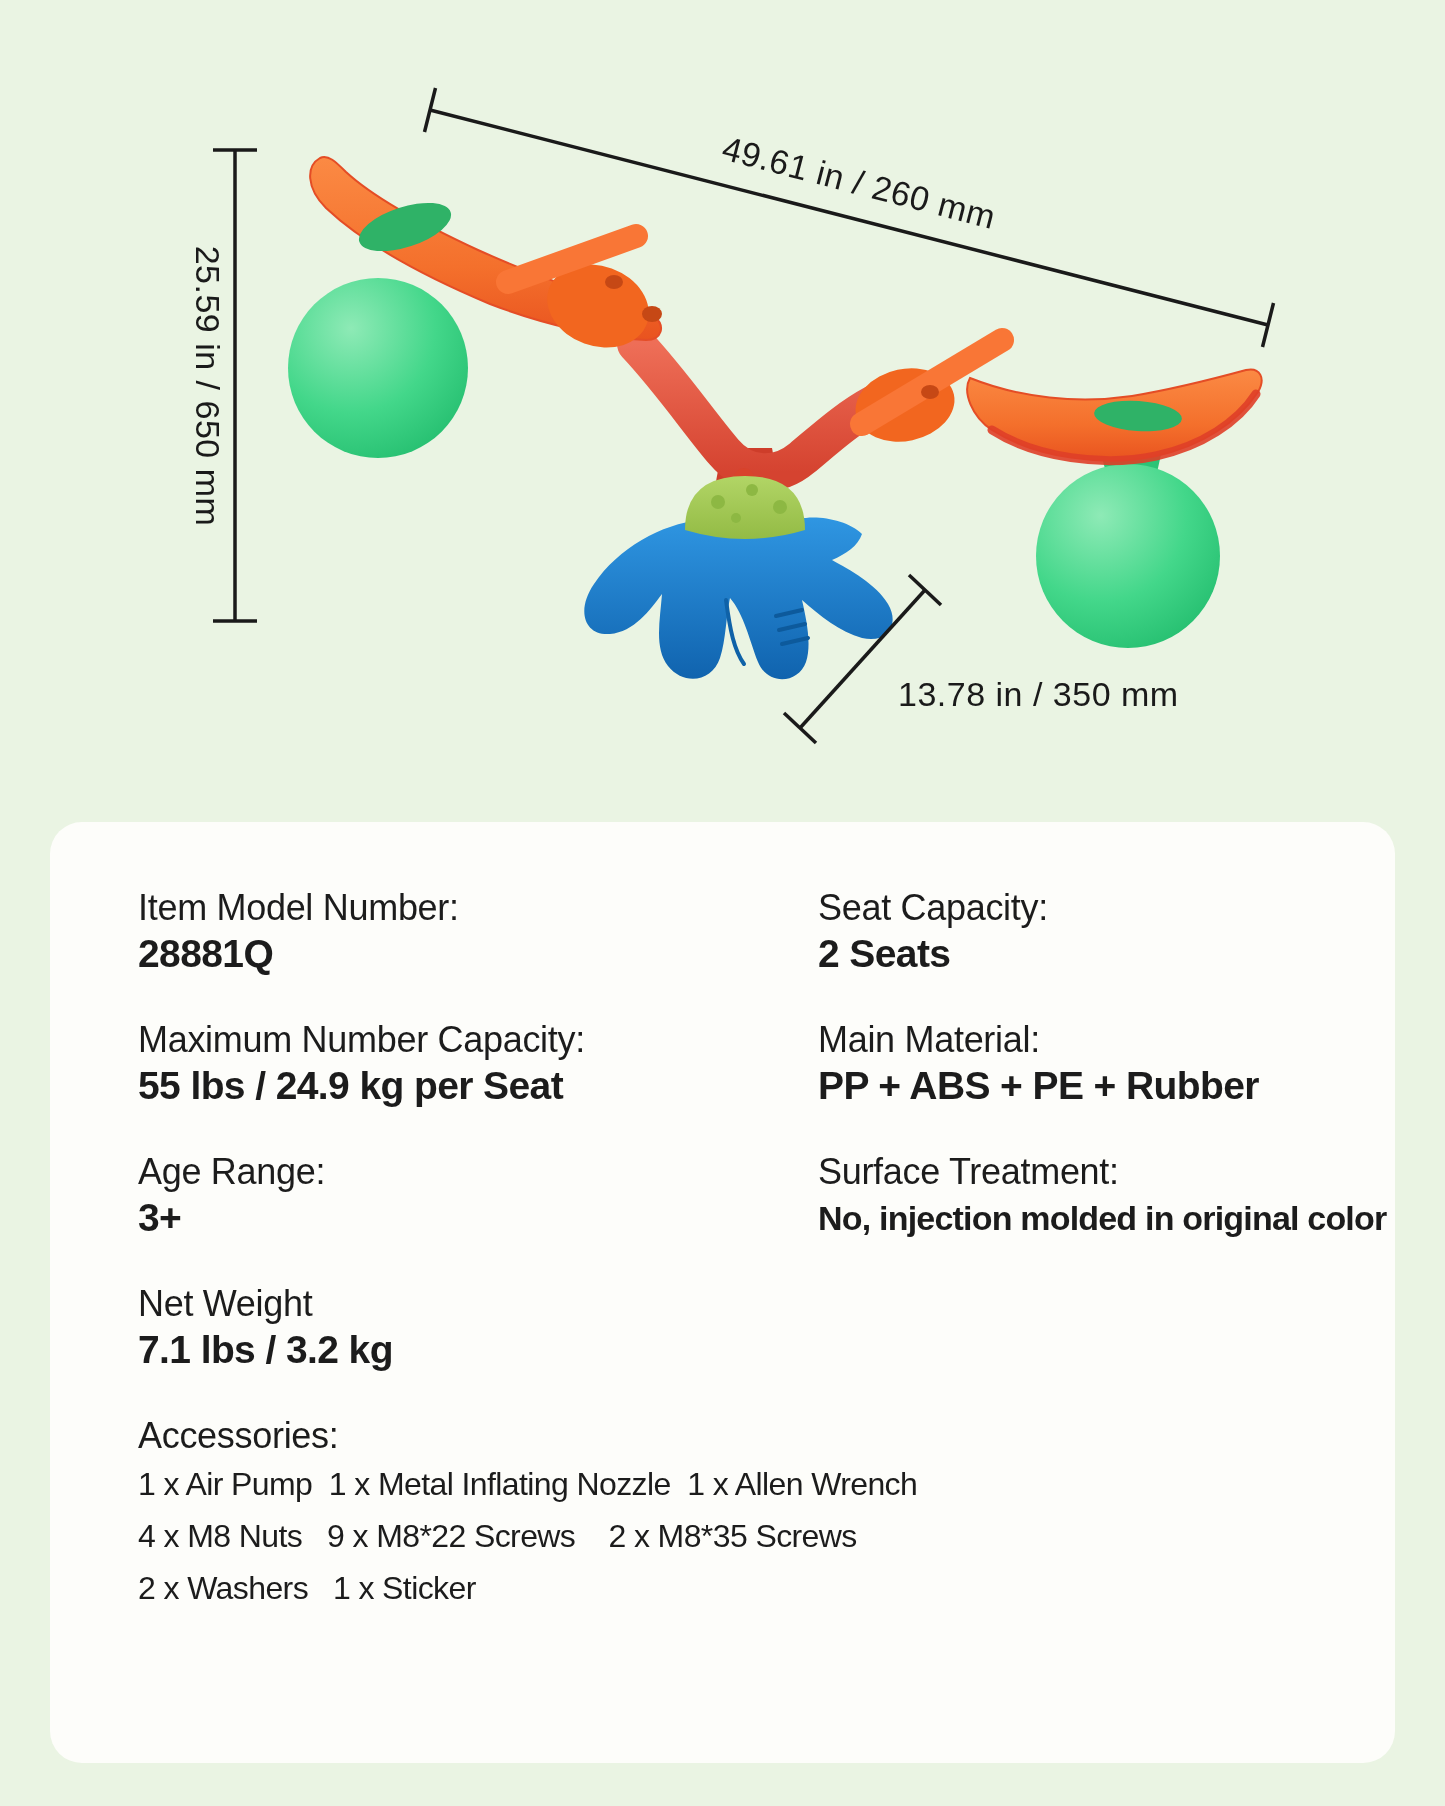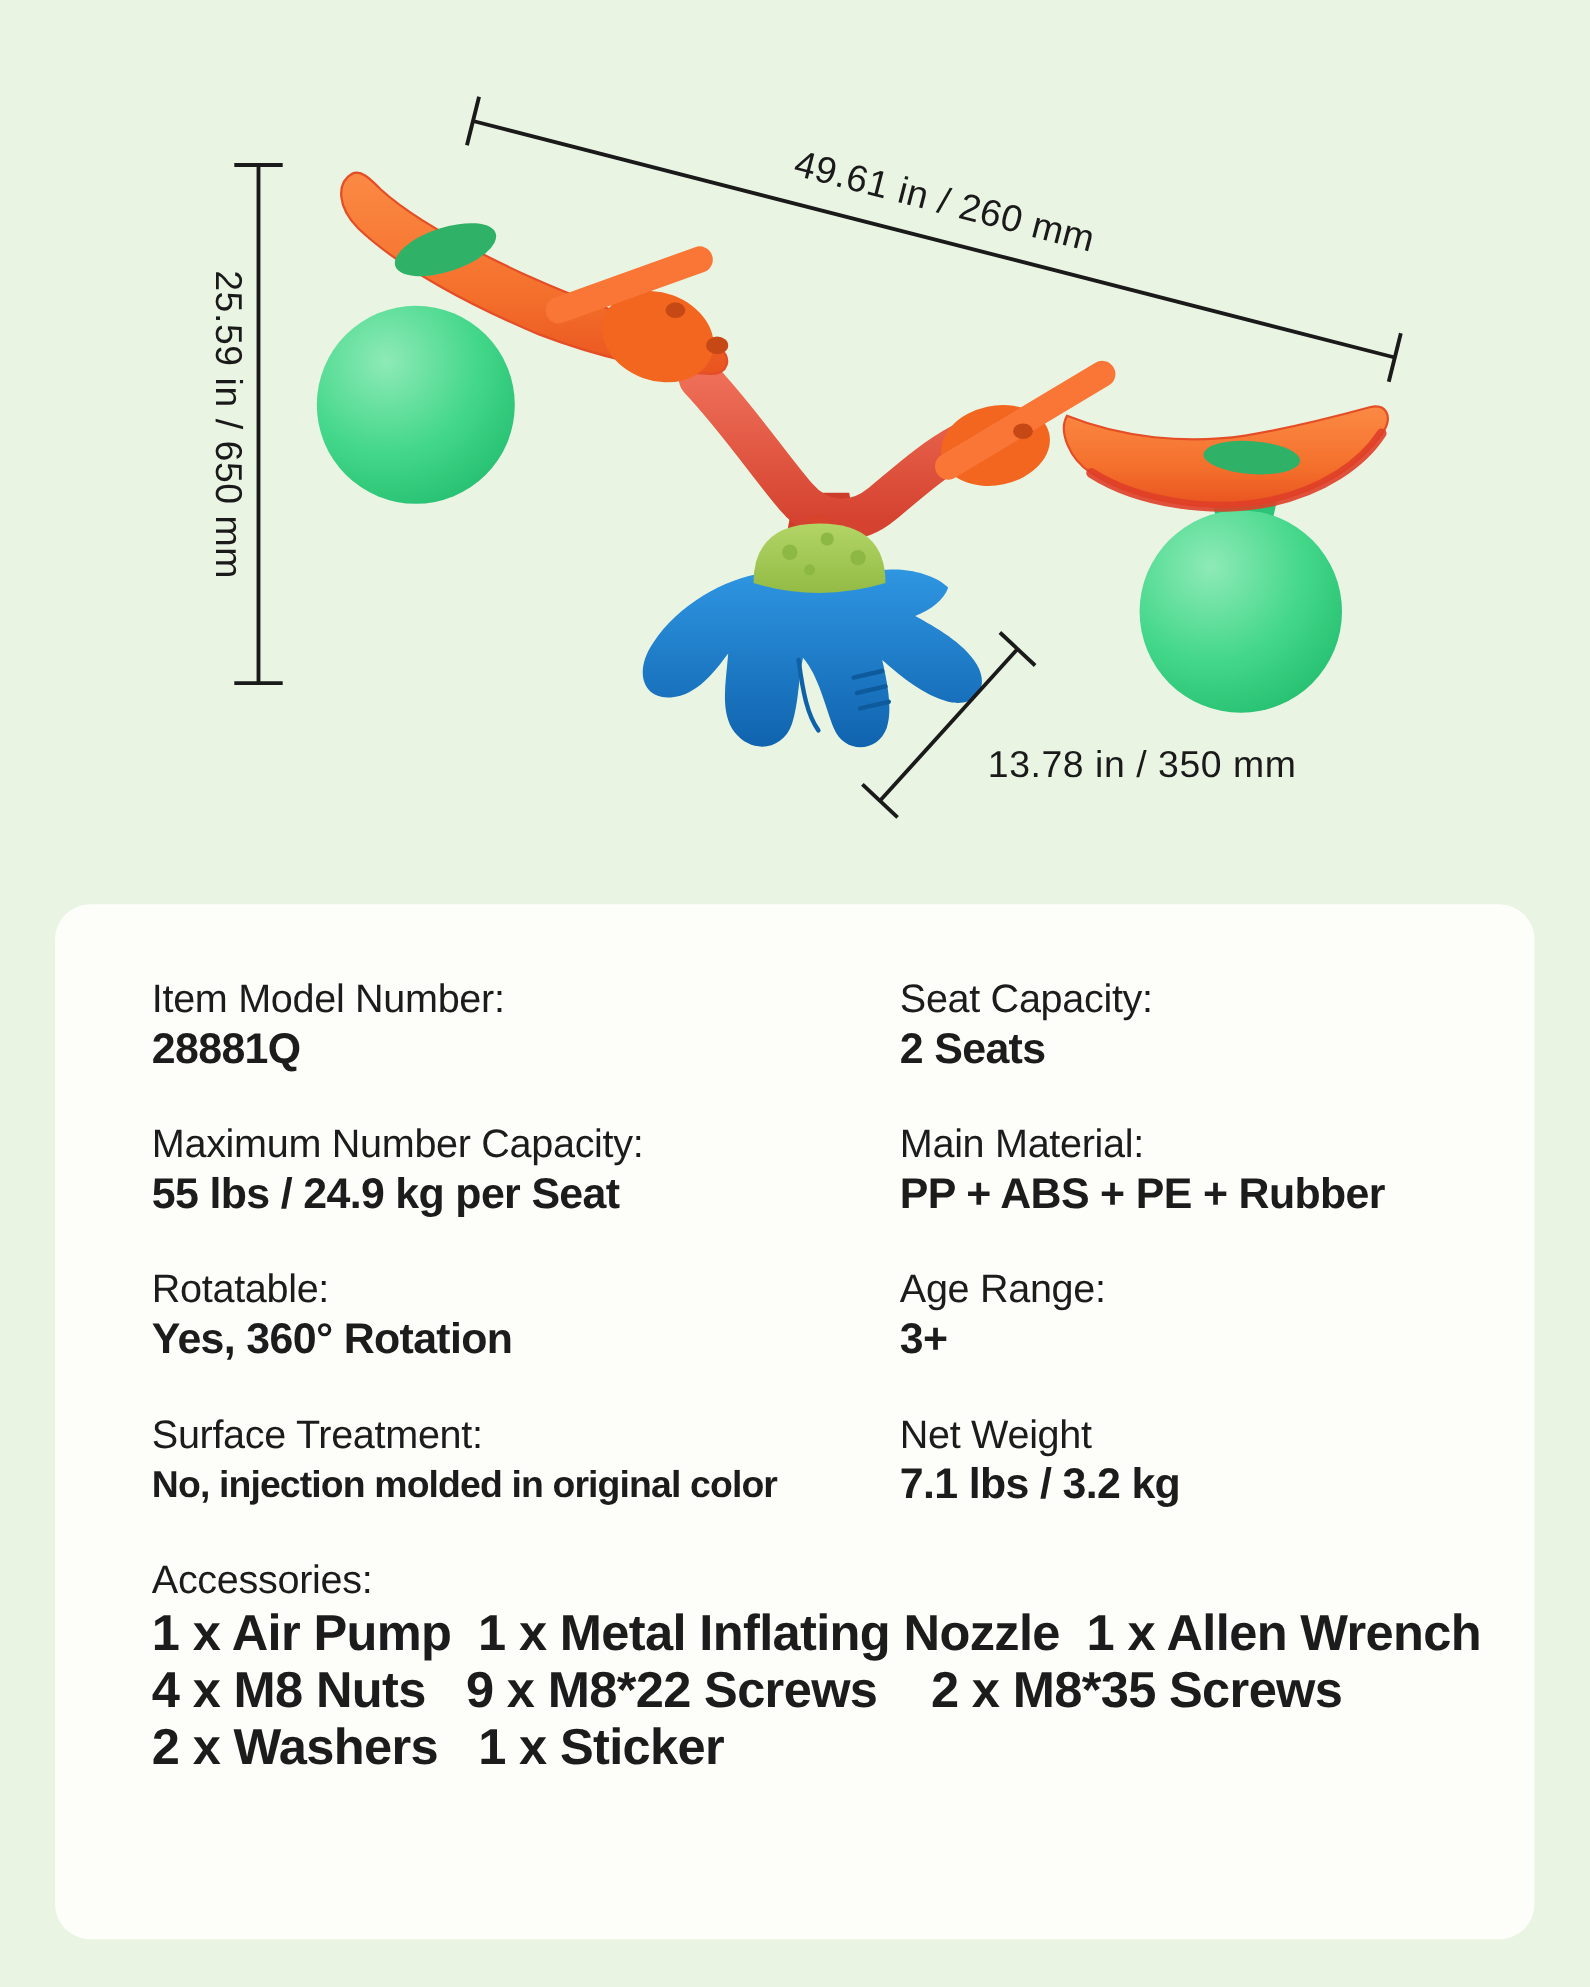--- a/index.html
+++ b/index.html
@@ -51,23 +51,23 @@
     font-weight: 700;
     letter-spacing: -0.6px;
     white-space: nowrap;
   }
   .spec-value.condensed {
     font-size: 34px;
     letter-spacing: -0.8px;
   }
   .spec-item.wide { grid-column: 1 / span 2; }
   .acc-line {
-    font-size: 46px;
+    font-size: 32px;
     line-height: 52px;
-    font-weight: 700;
+    font-weight: 400;
     letter-spacing: -0.6px;
     white-space: pre;
   }
 </style>
 </head>
 <body>
 
 <div class="figure-wrap">
   <svg viewBox="0 0 1445 800">
     <defs>
@@ -212,24 +212,20 @@
     <div class="spec-item">
       <div class="spec-label">Maximum Number Capacity:</div>
       <div class="spec-value">55 lbs / 24.9 kg per Seat</div>
     </div>
 
     <div class="spec-item">
       <div class="spec-label">Main Material:</div>
       <div class="spec-value">PP + ABS + PE + Rubber</div>
     </div>
 
-    <div class="spec-item">
-      <div class="spec-label">Rotatable:</div>
-      <div class="spec-value">Yes, 360° Rotation</div>
-    </div>
 
     <div class="spec-item">
       <div class="spec-label">Age Range:</div>
       <div class="spec-value">3+</div>
     </div>
 
     <div class="spec-item">
       <div class="spec-label">Surface Treatment:</div>
       <div class="spec-value condensed">No, injection molded in original color</div>
     </div>

